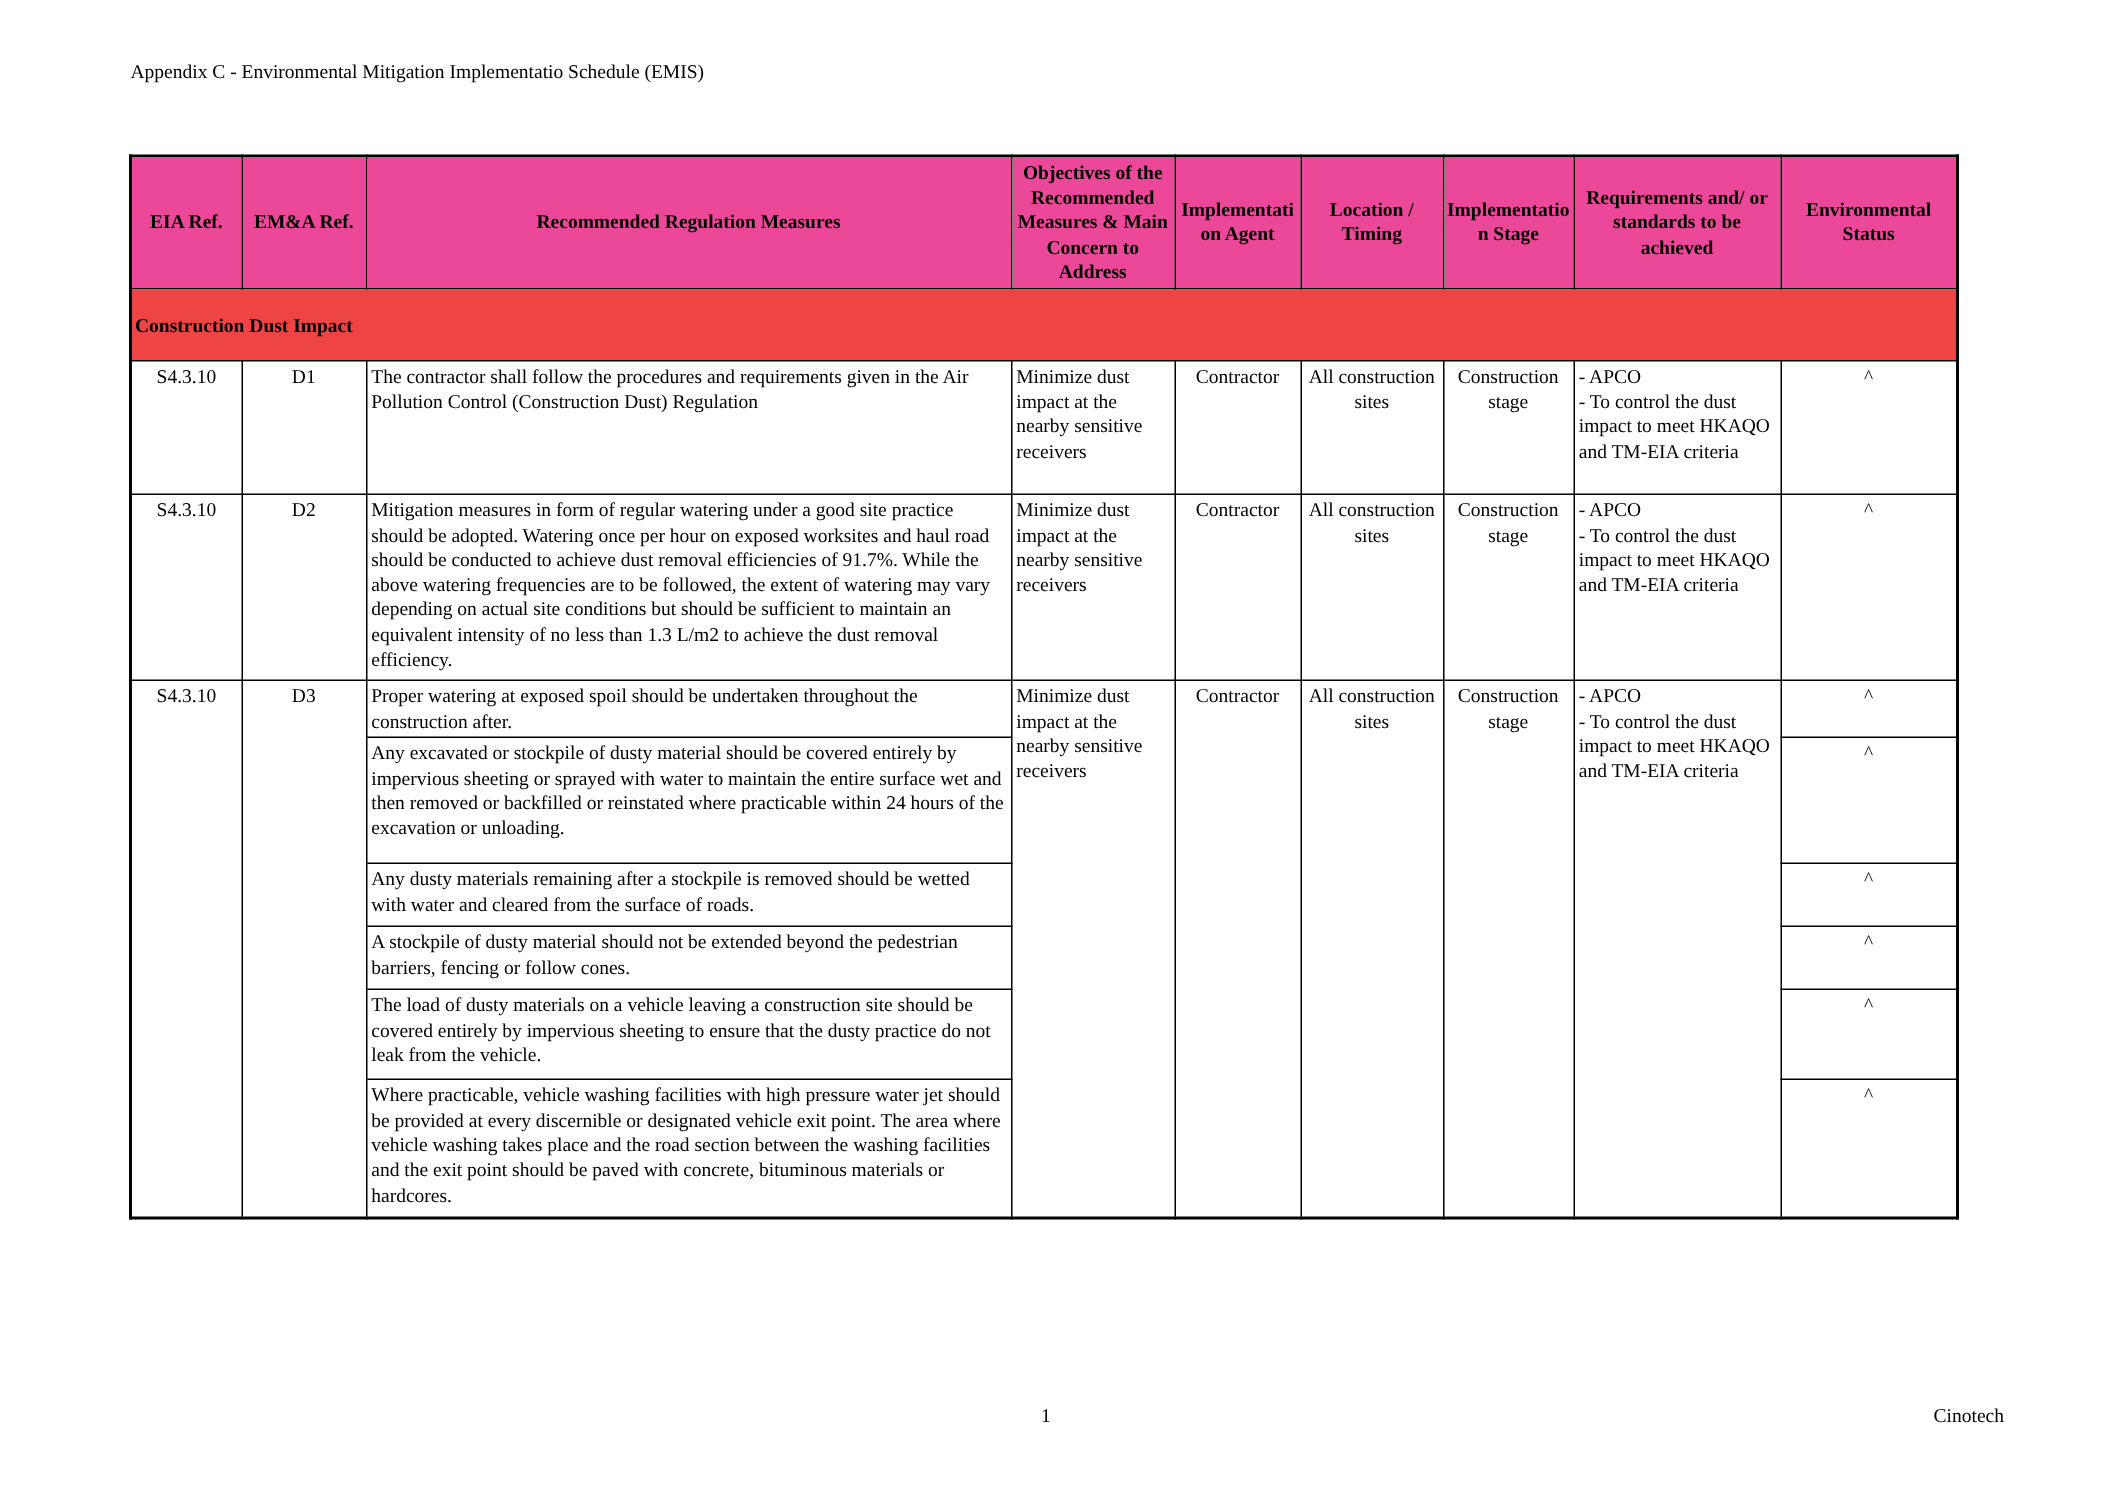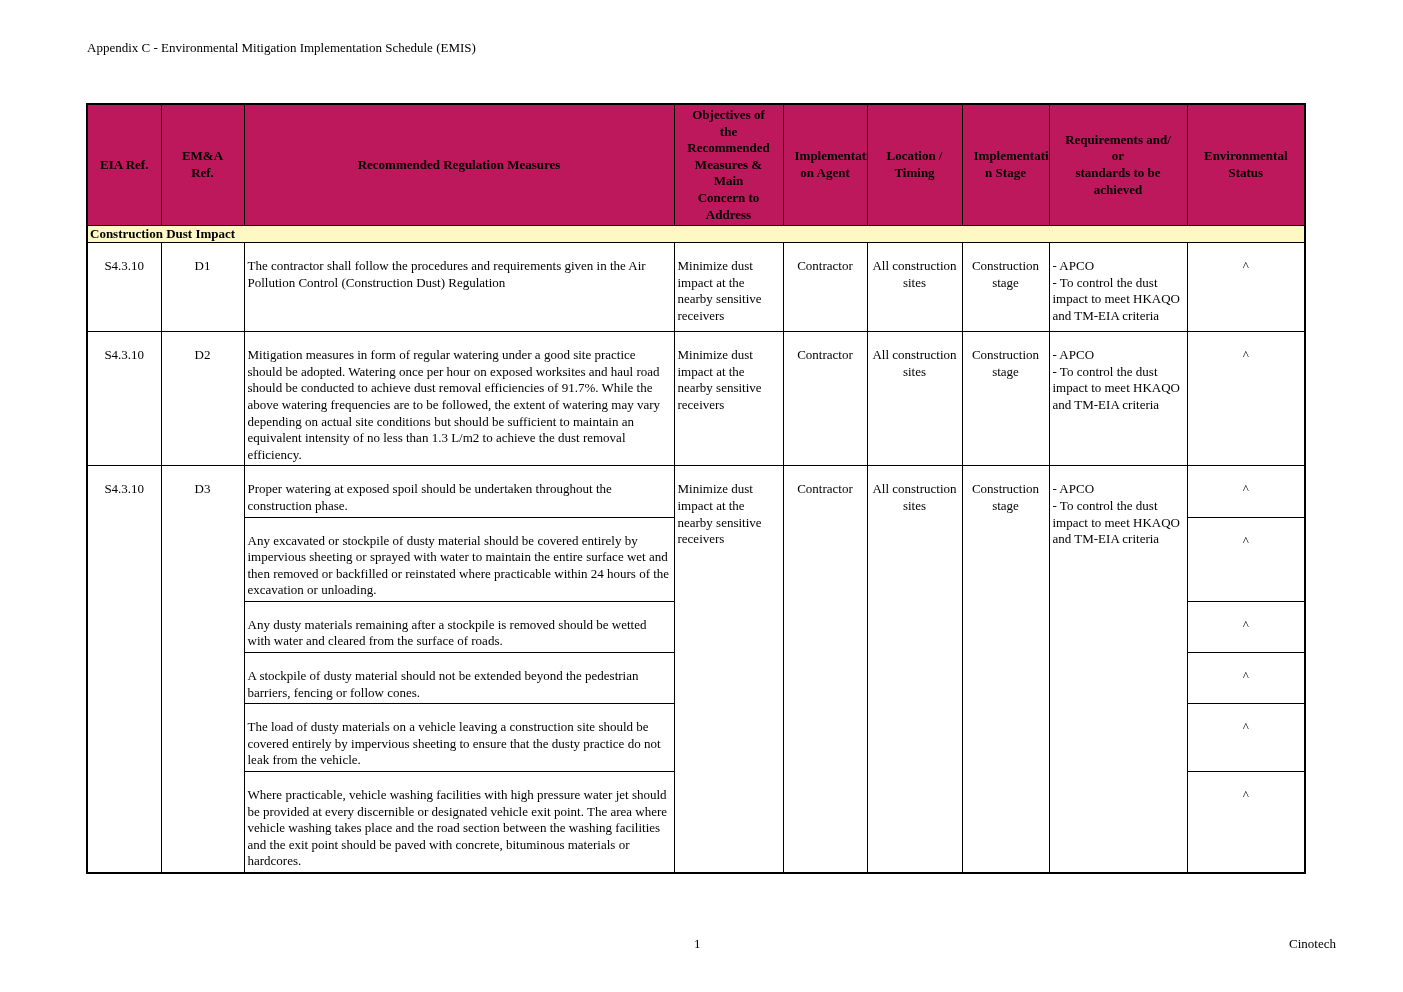--- a/index.html
+++ b/index.html
@@ -4,27 +4,27 @@
 <style>
   * { margin:0; padding:0; box-sizing:border-box; }
   html,body { width:1403px; height:992px; background:#ffffff; overflow:hidden; }
   body { font-family:"Liberation Serif","DejaVu Serif",serif; color:#000; position:relative; }
 
   .doc-title { position:absolute; left:87px; top:40px; font-size:13px; }
 
   table.emis { position:absolute; left:86px; top:103px; width:1218px;
     border-collapse:collapse; table-layout:fixed; border:2px solid #000; }
   table.emis th, table.emis td { border:1px solid #000; vertical-align:top;
-    font-size:13px; line-height:16.6px; padding:15px 3px 2px 3px; overflow:hidden; }
+    font-size:13px; line-height:16.6px; padding:2px 3px 2px 3px; overflow:hidden; }
 
-  tr.header-row th { background:#be185d; font-weight:bold; text-align:center;
-    vertical-align:middle; white-space:pre-line; height:85px; padding:2px 11px; }
+  tr.header-row th { background:#ec4899; font-weight:bold; text-align:center;
+    vertical-align:middle; white-space:pre-line; height:85px; padding:2px 1px; }
 
-  tr.section-row td { background:#fef9c3; font-weight:bold; text-align:left;
-    height:17px; padding:0 2px; line-height:15px; }
+  tr.section-row td { background:#ef4444; font-weight:bold; text-align:left;
+    height:17px; padding:16px 2px; line-height:15px; }
 
   td.c-center { text-align:center; }
   td.c-left   { text-align:left;margin-top:16px; }
   td.pre      { white-space:pre-line; }
   td.status   { text-align:center; font-size:12px; }
 
   tr.row-d1 { height:89px; }
   tr.row-d2 { height:124px; }
   tr.sub-0 { height:35px; }
   tr.sub-1 { height:84px; }
@@ -34,21 +34,21 @@
   tr.sub-5 { height:92px; }
 
   .footer-page    { position:absolute; left:694px; top:936px; font-size:13px; }
   .footer-company { position:absolute; right:67px; top:936px; font-size:13px; }
 </style>
 </head>
 <body>
 
 <div class="page">
 
-  <div class="doc-title">Appendix C - Environmental Mitigation Implementation Schedule (EMIS)</div>
+  <div class="doc-title">Appendix C - Environmental Mitigation Implementatio Schedule (EMIS)</div>
 
   <table class="emis">
     <colgroup>
       <col style="width:74px">
         <col style="width:83px">
         <col style="width:430px">
       <col style="width:109px">
         <col style="width:84px">
         <col style="width:95px">
       <col style="width:87px">
@@ -105,21 +105,21 @@
         <td class="c-center">All construction sites</td>
         <td class="c-center">Construction stage</td>
         <td class="c-left pre">- APCO
 - To control the dust impact to meet HKAQO and TM-EIA criteria</td>
         <td class="status">^</td>
       </tr>
 
       <tr class="sub-0">
         <td class="c-center" rowspan="6">S4.3.10</td>
         <td class="c-center" rowspan="6">D3</td>
-        <td class="c-left">Proper watering at exposed spoil should be undertaken throughout the construction phase.</td>
+        <td class="c-left">Proper watering at exposed spoil should be undertaken throughout the construction after.</td>
         <td class="c-left" rowspan="6">Minimize dust impact at the nearby sensitive receivers</td>
         <td class="c-center" rowspan="6">Contractor</td>
         <td class="c-center" rowspan="6">All construction sites</td>
         <td class="c-center" rowspan="6">Construction stage</td>
         <td class="c-left pre" rowspan="6">- APCO
 - To control the dust impact to meet HKAQO and TM-EIA criteria</td>
         <td class="status">^</td>
       </tr>
       <tr class="sub-1">
         <td class="c-left">Any excavated or stockpile of dusty material should be covered entirely by impervious sheeting or sprayed with water to maintain the entire surface wet and then removed or backfilled or reinstated where practicable within 24 hours of the excavation or unloading.</td>

